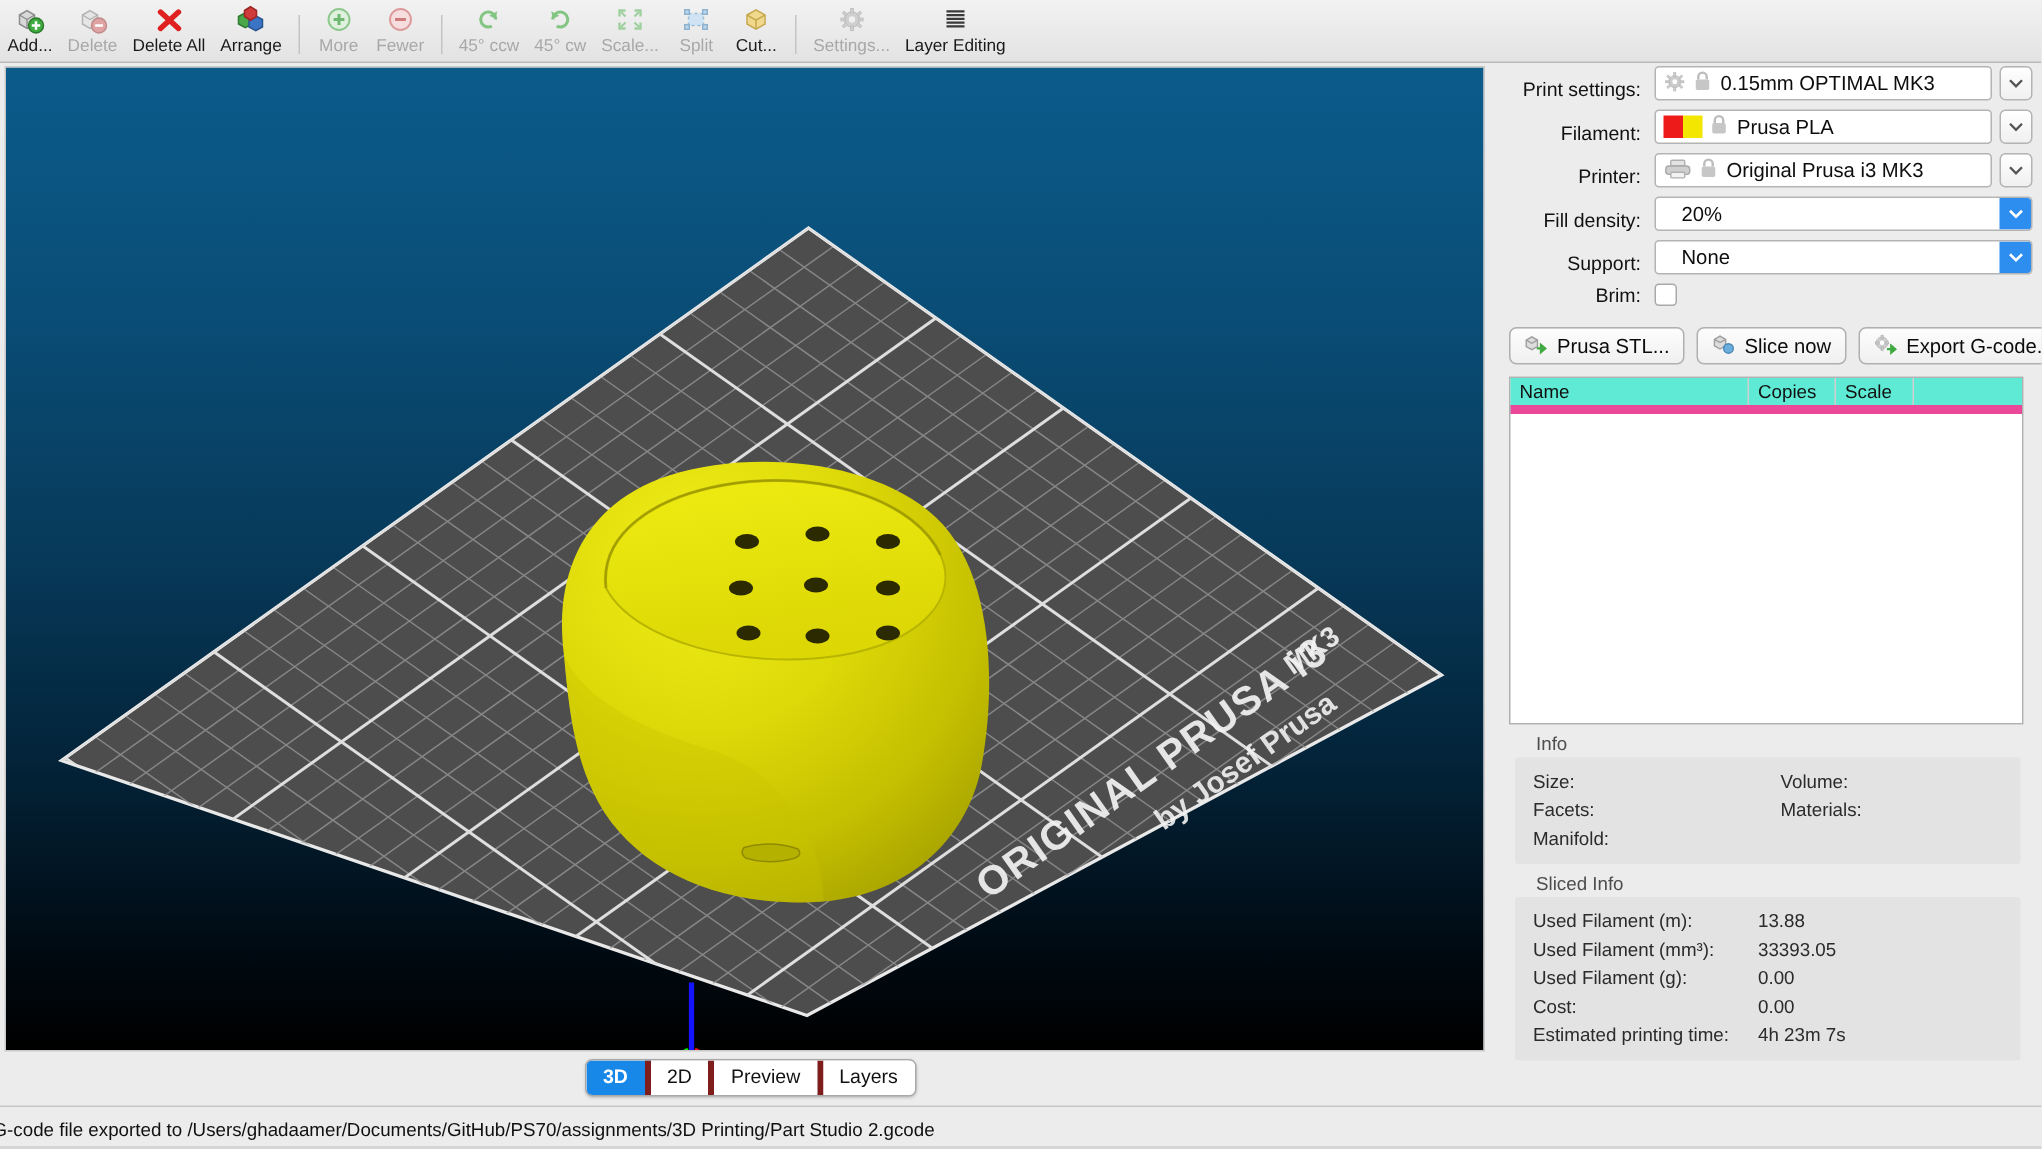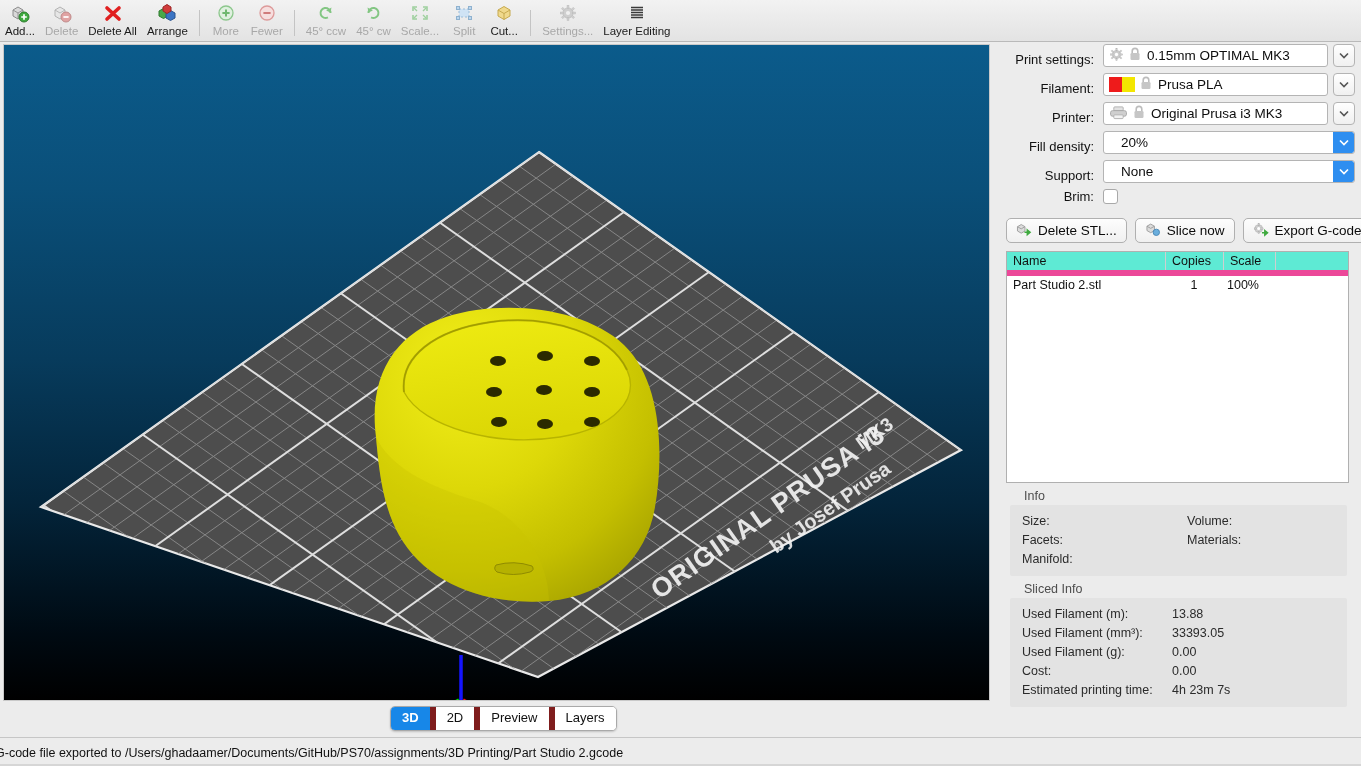--- a/index.html
+++ b/index.html
@@ -37,21 +37,21 @@
   }
   #viewport svg{position:absolute;left:0;top:0;}
 
   #viewtabs{
     position:absolute;left:390px;top:706px;
     display:flex;background:#fff;border:1px solid #a9a9a9;border-radius:5px;overflow:hidden;
     box-shadow:0 1px 2px rgba(0,0,0,.18);
   }
   .vtab{
     padding:3px 11px 4px 11px;font-size:13px;line-height:16px;
-    border-right:6px solid #7f1d1d;background:#fff;color:#111;cursor:default;
+    border-right:4px solid #7f1d1d;background:#fff;color:#111;cursor:default;
   }
   .vtab:last-child{border-right:none;}
   .vtab.active{background:#1787e8;color:#fff;font-weight:bold;}
 
   
   #right{
     position:absolute;left:1000px;top:44px;width:355px;height:690px;
   }
   .frow{display:flex;align-items:flex-end;margin-bottom:6px;}
   .flabel{width:94px;text-align:right;padding-right:9px;font-size:13px;color:#111;}
@@ -543,21 +543,21 @@
 
     <div id="btnrow">
       <div class="bigbtn">
         <span>
           <svg width="17" height="15" viewBox="0 0 18 16">
             <path d="M1.5 5l4-2.3L9.5 5v4.6l-4 2.3-4-2.3z" fill="#dcdcdc" stroke="#9e9e9e"></path>
             <path d="M1.5 5l4 2.3L9.5 5" fill="none" stroke="#9e9e9e"></path>
             <path d="M9 11h5M12 8.5l3 2.5-3 2.5z" fill="#3faa3f" stroke="#3faa3f" stroke-width="1.6"></path>
           </svg>
         </span>
-        <span>Delete STL...</span>
+        <span>Prusa STL...</span>
       </div>
       <div class="bigbtn">
         <span>
           <svg width="17" height="15" viewBox="0 0 18 16">
             <path d="M2 4.5l4-2.3 4 2.3v4.6l-4 2.3-4-2.3z" fill="#dcdcdc" stroke="#9e9e9e"></path>
             <path d="M2 4.5l4 2.3 4-2.3" fill="none" stroke="#9e9e9e"></path>
             <circle cx="12" cy="11" r="3.4" fill="#6aaedd" stroke="#4a88b5"></circle>
           </svg>
         </span>
         <span>Slice now</span>
@@ -580,26 +580,20 @@
       </div>
     </div>
 
     <div id="objtable">
       <div class="thead">
         <div class="th" style="width:158px">Name</div>
         <div class="th sep" style="width:58px;text-align:left">Copies</div>
         <div class="th sep" style="width:52px">Scale</div>
         <div class="th sep" style="flex:1"></div>
       </div>
-      <div class="trow">
-        <div class="td" style="width:158px;padding-left:6px">Part Studio 2.stl</div>
-        <div class="td" style="width:58px;text-align:center">1</div>
-        <div class="td" style="width:52px;padding-left:4px">100%</div>
-        <div class="td" style="flex:1"></div>
-      </div>
     </div>
 
     <div class="grouplabel">Info</div>
     <div class="groupbox">
       <div class="inforow">
         <span class="infolabel" style="width:165px">Size:</span>
         <span class="infolabel" style="width:80px">Volume:</span>
         <span class="infoval"></span>
       </div>
       <div class="inforow">

